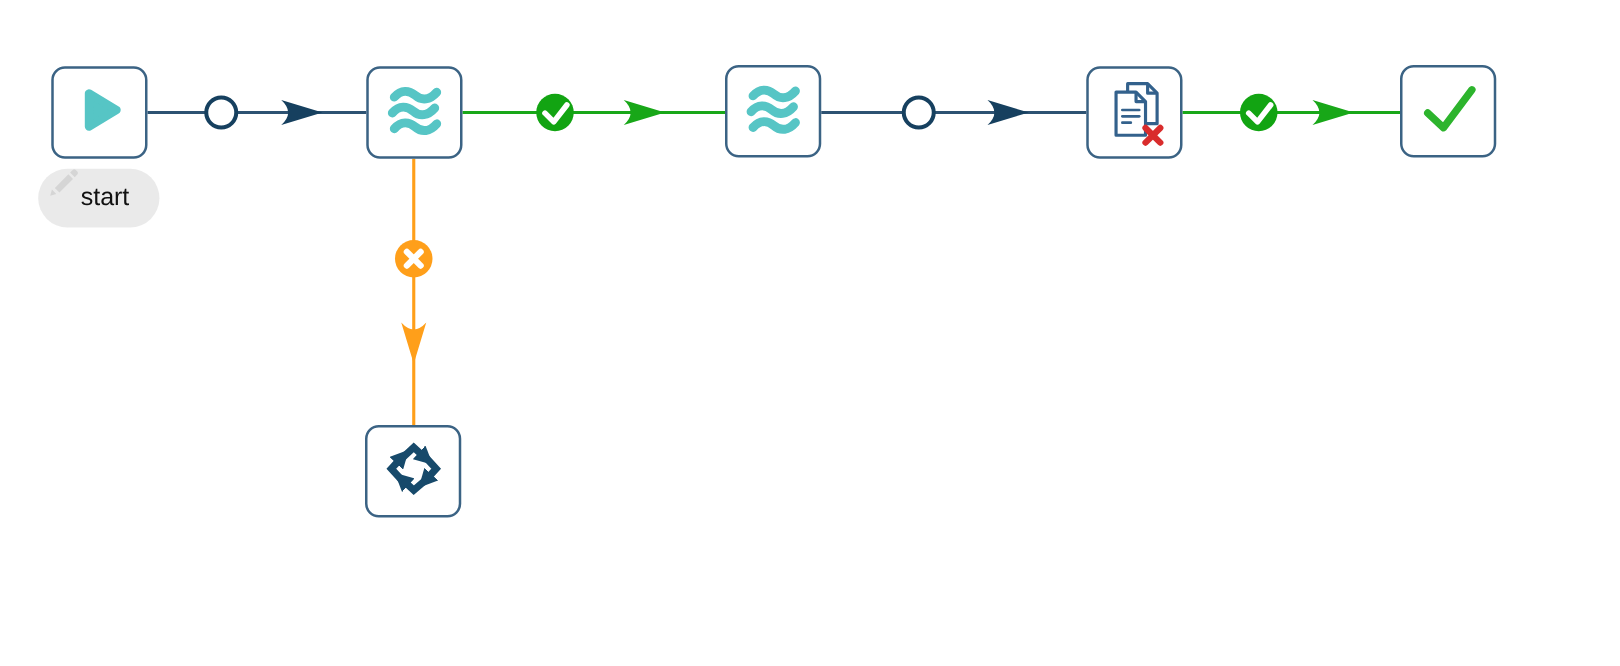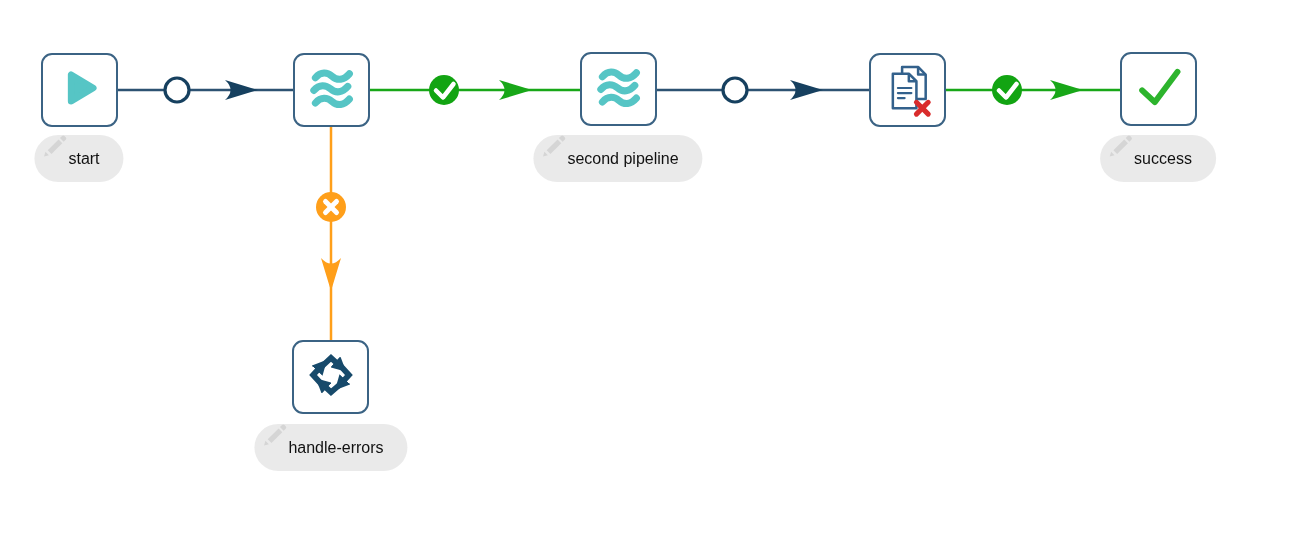--- a/index.html
+++ b/index.html
@@ -22,21 +22,21 @@
     display:flex;align-items:center;justify-content:center;
   }
   .action-label{
     position:absolute;
     transform:translateX(-50%);
     height:47px;
     line-height:47px;
     background:rgba(232,232,232,0.90);
     border-radius:24px;
     padding:0 24px 0 34px;
-    font-size:16px;
+    font-size:20px;
     color:#111111;
     white-space:nowrap;
     z-index:3;
   }
   .pencil{
     position:absolute;
     left:5px;top:-5px;
     width:30px;height:30px;
     pointer-events:none;
   }
@@ -167,35 +167,17 @@
   </div>
 
   <div class="action-label" style="left:79px;top:135px;">
     <svg class="pencil" viewBox="0 0 26 26">
       <path d="M4,23 l4.2,-1.2 l-3,-3 z M7.2,17.6 l9.4,-9.4 l3.2,3.2 l-9.4,9.4 z M17.8,7 l1.8,-1.8 a1.5,1.5 0 0 1 2.1,0 l1.1,1.1 a1.5,1.5 0 0 1 0,2.1 l-1.8,1.8 z" fill="#d5d5d5"></path>
     </svg>
     <span>start</span>
   </div>
 
 
-  <div class="action-label" style="left:618px;top:135px;">
-    <svg class="pencil" viewBox="0 0 26 26">
-      <path d="M4,23 l4.2,-1.2 l-3,-3 z M7.2,17.6 l9.4,-9.4 l3.2,3.2 l-9.4,9.4 z M17.8,7 l1.8,-1.8 a1.5,1.5 0 0 1 2.1,0 l1.1,1.1 a1.5,1.5 0 0 1 0,2.1 l-1.8,1.8 z" fill="#d5d5d5"></path>
-    </svg>
-    <span>second pipeline</span>
-  </div>
 
 
-  <div class="action-label" style="left:1158px;top:135px;">
-    <svg class="pencil" viewBox="0 0 26 26">
-      <path d="M4,23 l4.2,-1.2 l-3,-3 z M7.2,17.6 l9.4,-9.4 l3.2,3.2 l-9.4,9.4 z M17.8,7 l1.8,-1.8 a1.5,1.5 0 0 1 2.1,0 l1.1,1.1 a1.5,1.5 0 0 1 0,2.1 l-1.8,1.8 z" fill="#d5d5d5"></path>
-    </svg>
-    <span>success</span>
-  </div>
 
-  <div class="action-label" style="left:331px;top:424px;">
-    <svg class="pencil" viewBox="0 0 26 26">
-      <path d="M4,23 l4.2,-1.2 l-3,-3 z M7.2,17.6 l9.4,-9.4 l3.2,3.2 l-9.4,9.4 z M17.8,7 l1.8,-1.8 a1.5,1.5 0 0 1 2.1,0 l1.1,1.1 a1.5,1.5 0 0 1 0,2.1 l-1.8,1.8 z" fill="#d5d5d5"></path>
-    </svg>
-    <span>handle-errors</span>
-  </div>
 
 </div>
 
 </body></html>

